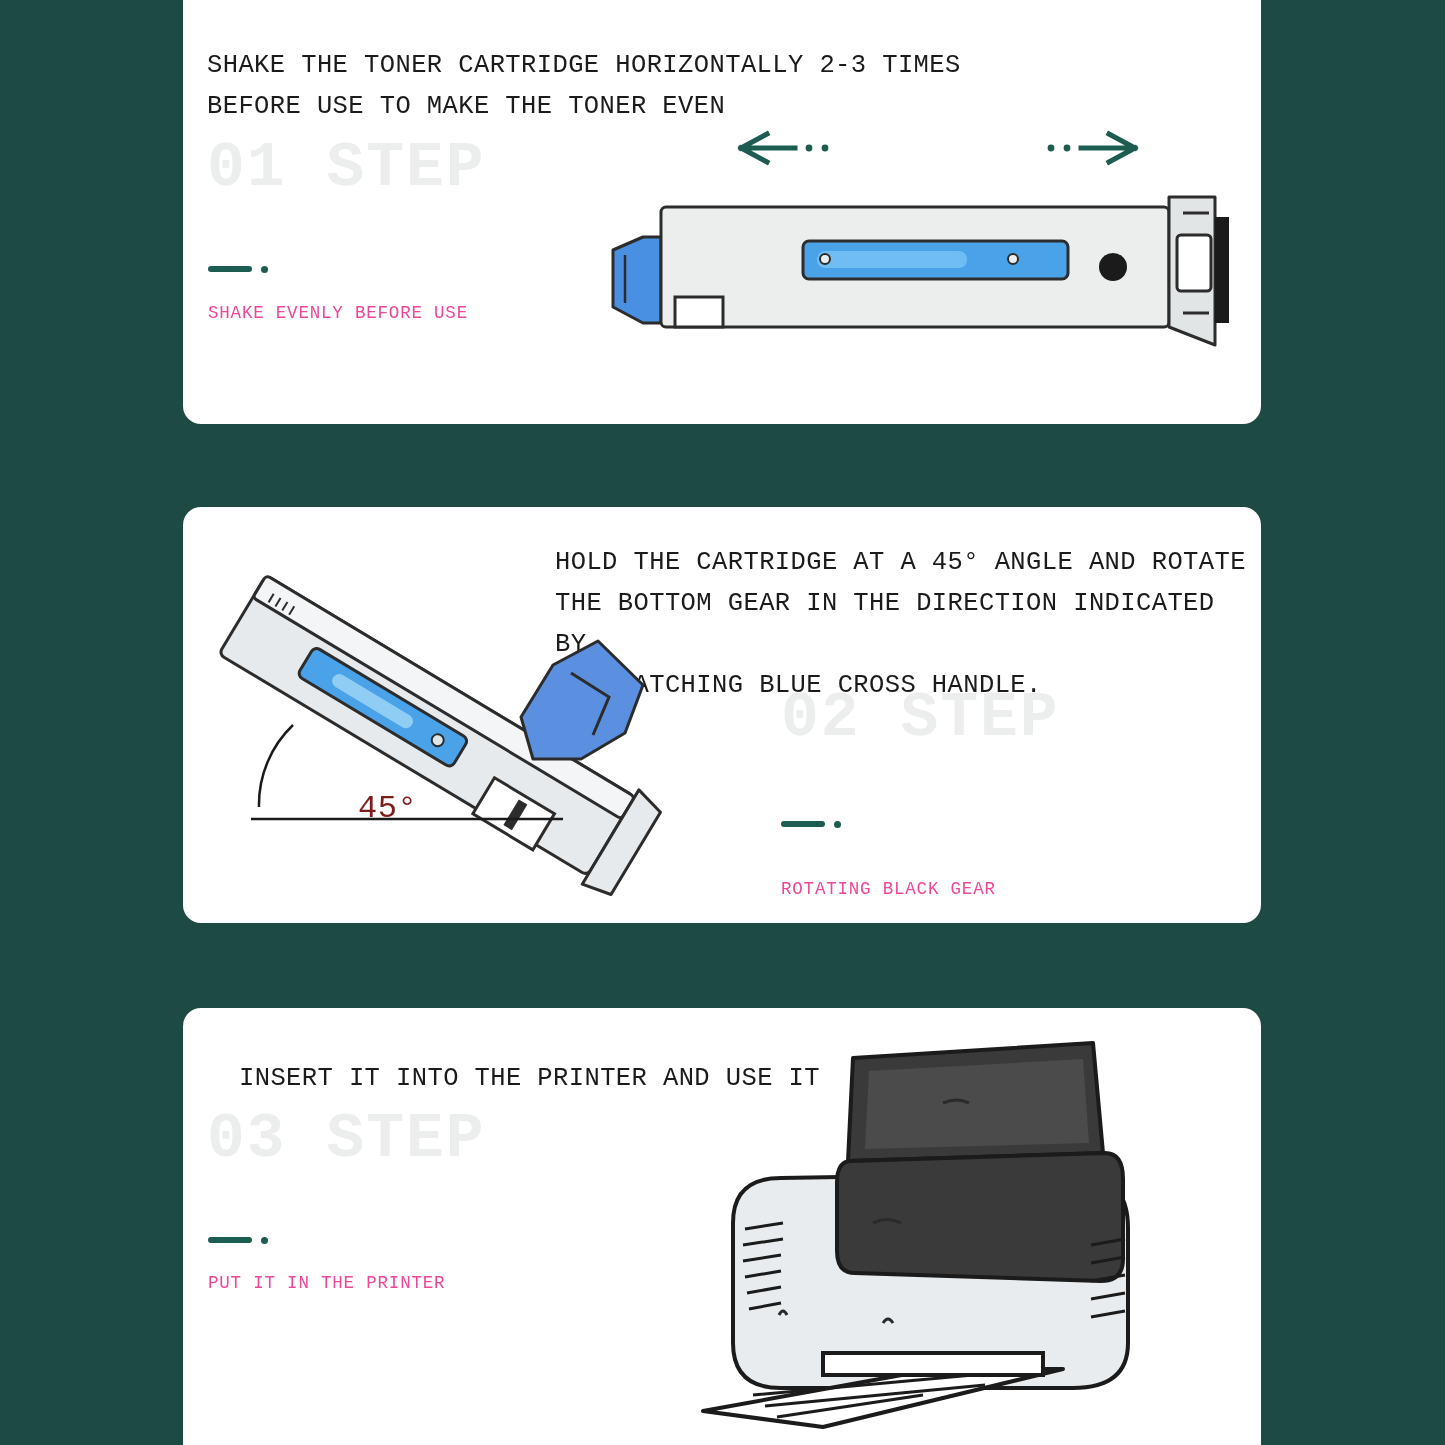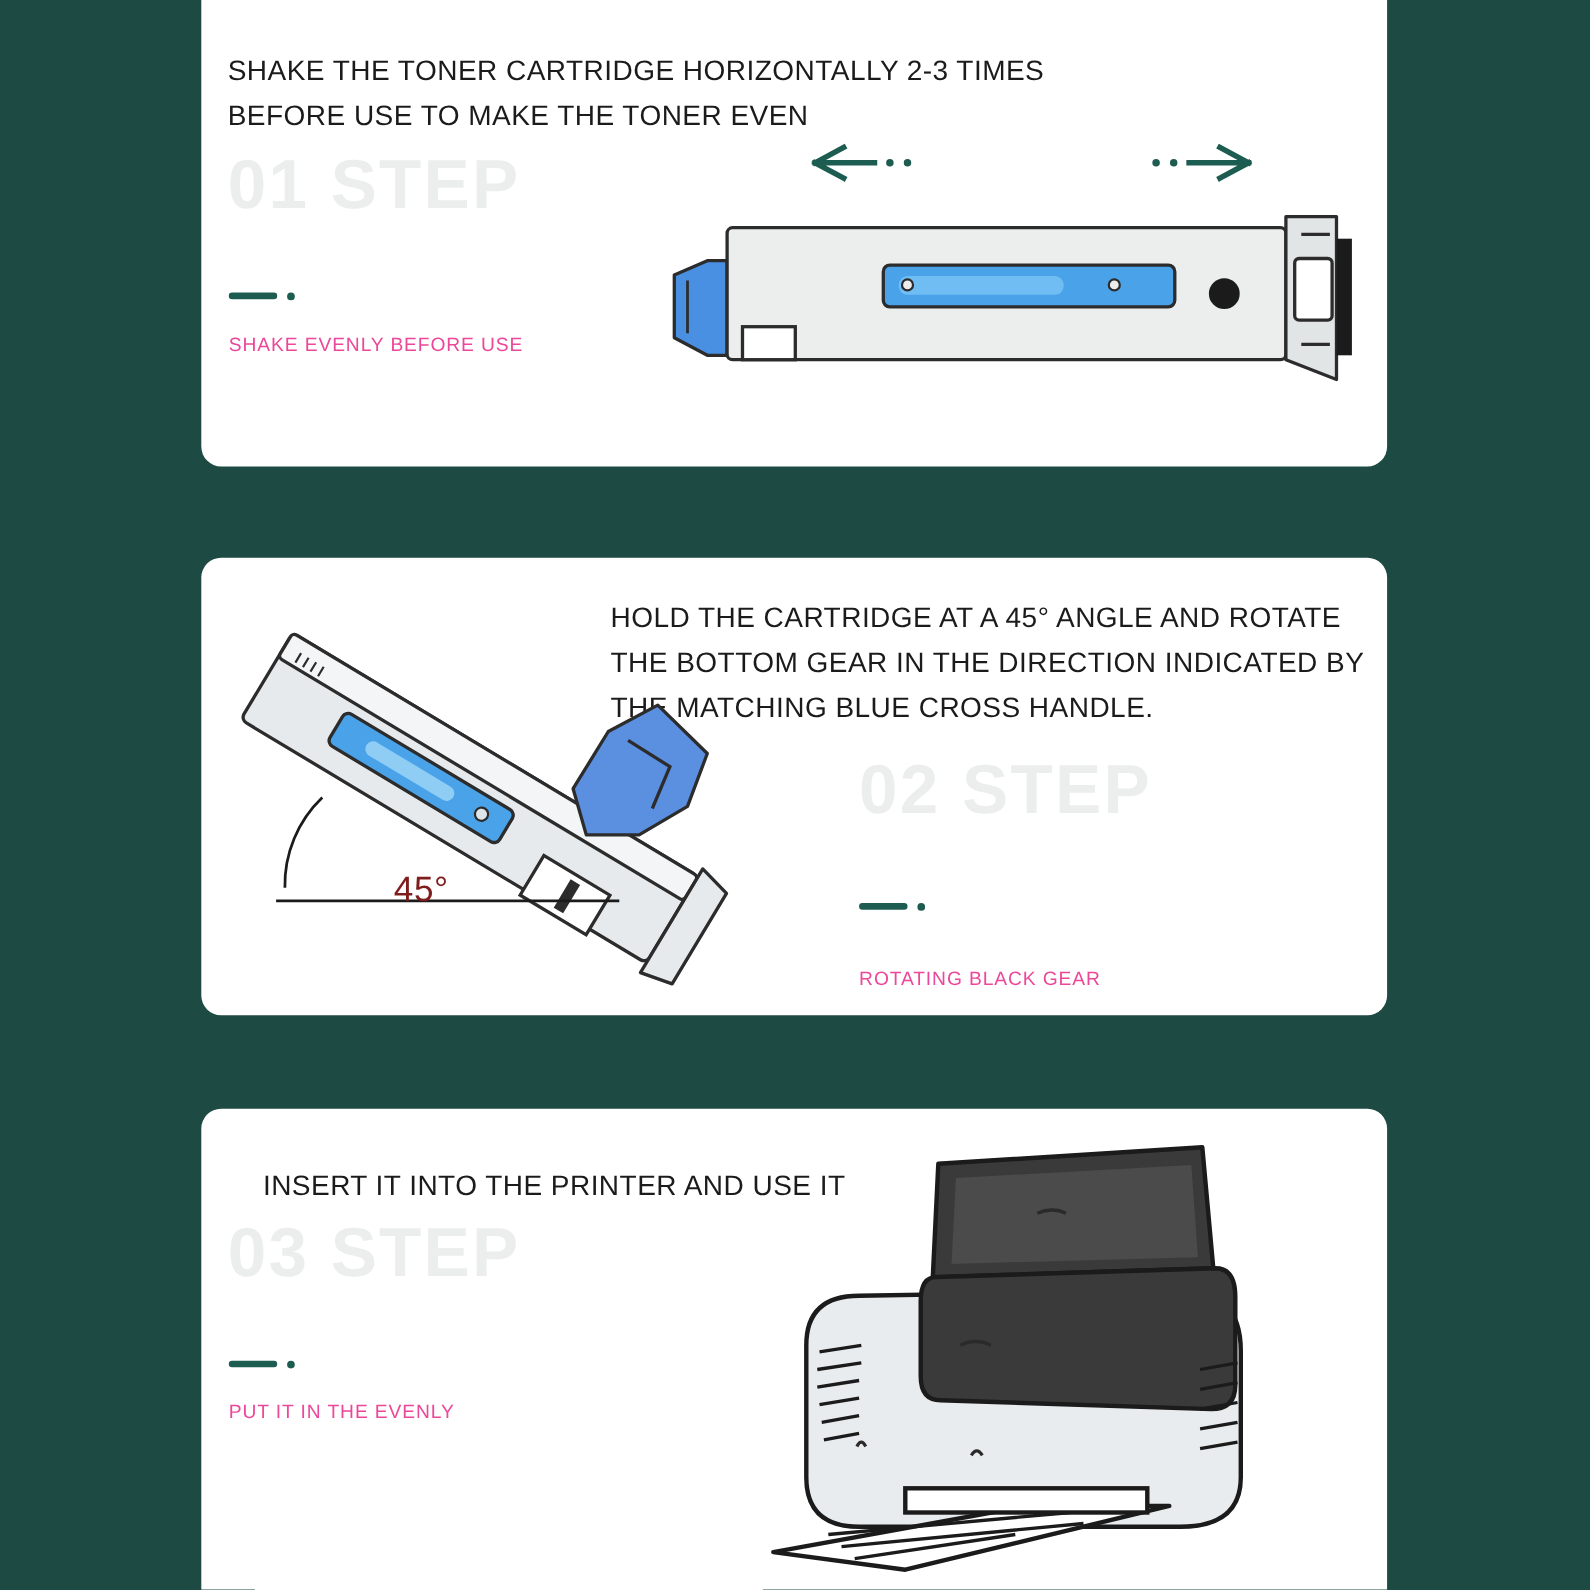--- a/index.html
+++ b/index.html
@@ -11,20 +11,21 @@
     height: 1445px;
     background: #1d4a42;
     font-family: "Liberation Sans", sans-serif;
     overflow: hidden;
   }
   .page {
     position: relative;
     width: 1445px;
     height: 1012px;
     background: #1d4a42;
+    font-family: Liberation Mono, monospace;
   }
 
   .card {
     position: absolute;
     background: #ffffff;
     border-radius: 18px;
   }
 
   
   #card-1 { left: 183px; top: 0px; width: 1078px; height: 424px; border-radius: 0 0 18px 18px; }
@@ -201,21 +202,21 @@
 
     <div class="heading" style="left:24px; top:50px; width:700px;margin-left:32px;">INSERT IT INTO THE PRINTER AND USE IT</div>
 
     <div class="stepghost" style="left:24px; top:100px;">03 STEP</div>
 
     <div class="bullet" style="left:25px; top:228px;">
       <span class="bar"></span>
       <span class="dot"></span>
     </div>
 
-    <div class="caption" style="left:25px; top:265px;">PUT IT IN THE EVENLY</div>
+    <div class="caption" style="left:25px; top:265px;">PUT IT IN THE PRINTER</div>
 
     <svg class="cart-svg" style="left:490px; top:15px;" width="520" height="420" viewBox="0 0 520 420">
 
       <path d="M180 35 L420 20 L430 130 L175 138 Z" fill="#3a3a3a" stroke="#1b1b1b" stroke-width="4" stroke-linejoin="round"></path>
       <path d="M196 48 L410 36 L416 120 L192 126 Z" fill="#4b4b4b"></path>
       <path d="M270 80 q14 -6 26 0" stroke="#2a2a2a" stroke-width="3" fill="none"></path>
 
       <path d="M60 200 q0 -45 48 -45 L400 150 q55 0 55 55 L455 320 q0 45 -55 45 L108 365 q-48 0 -48 -45 Z" fill="#e9ecee" stroke="#1b1b1b" stroke-width="4" stroke-linejoin="round"></path>
 
       <path d="M178 138 L432 130 q18 0 18 26 L450 236 q0 22 -22 22 L182 250 q-18 0 -18 -22 L164 160 q0 -22 14 -22 Z" fill="#3a3a3a" stroke="#1b1b1b" stroke-width="4" stroke-linejoin="round"></path>

